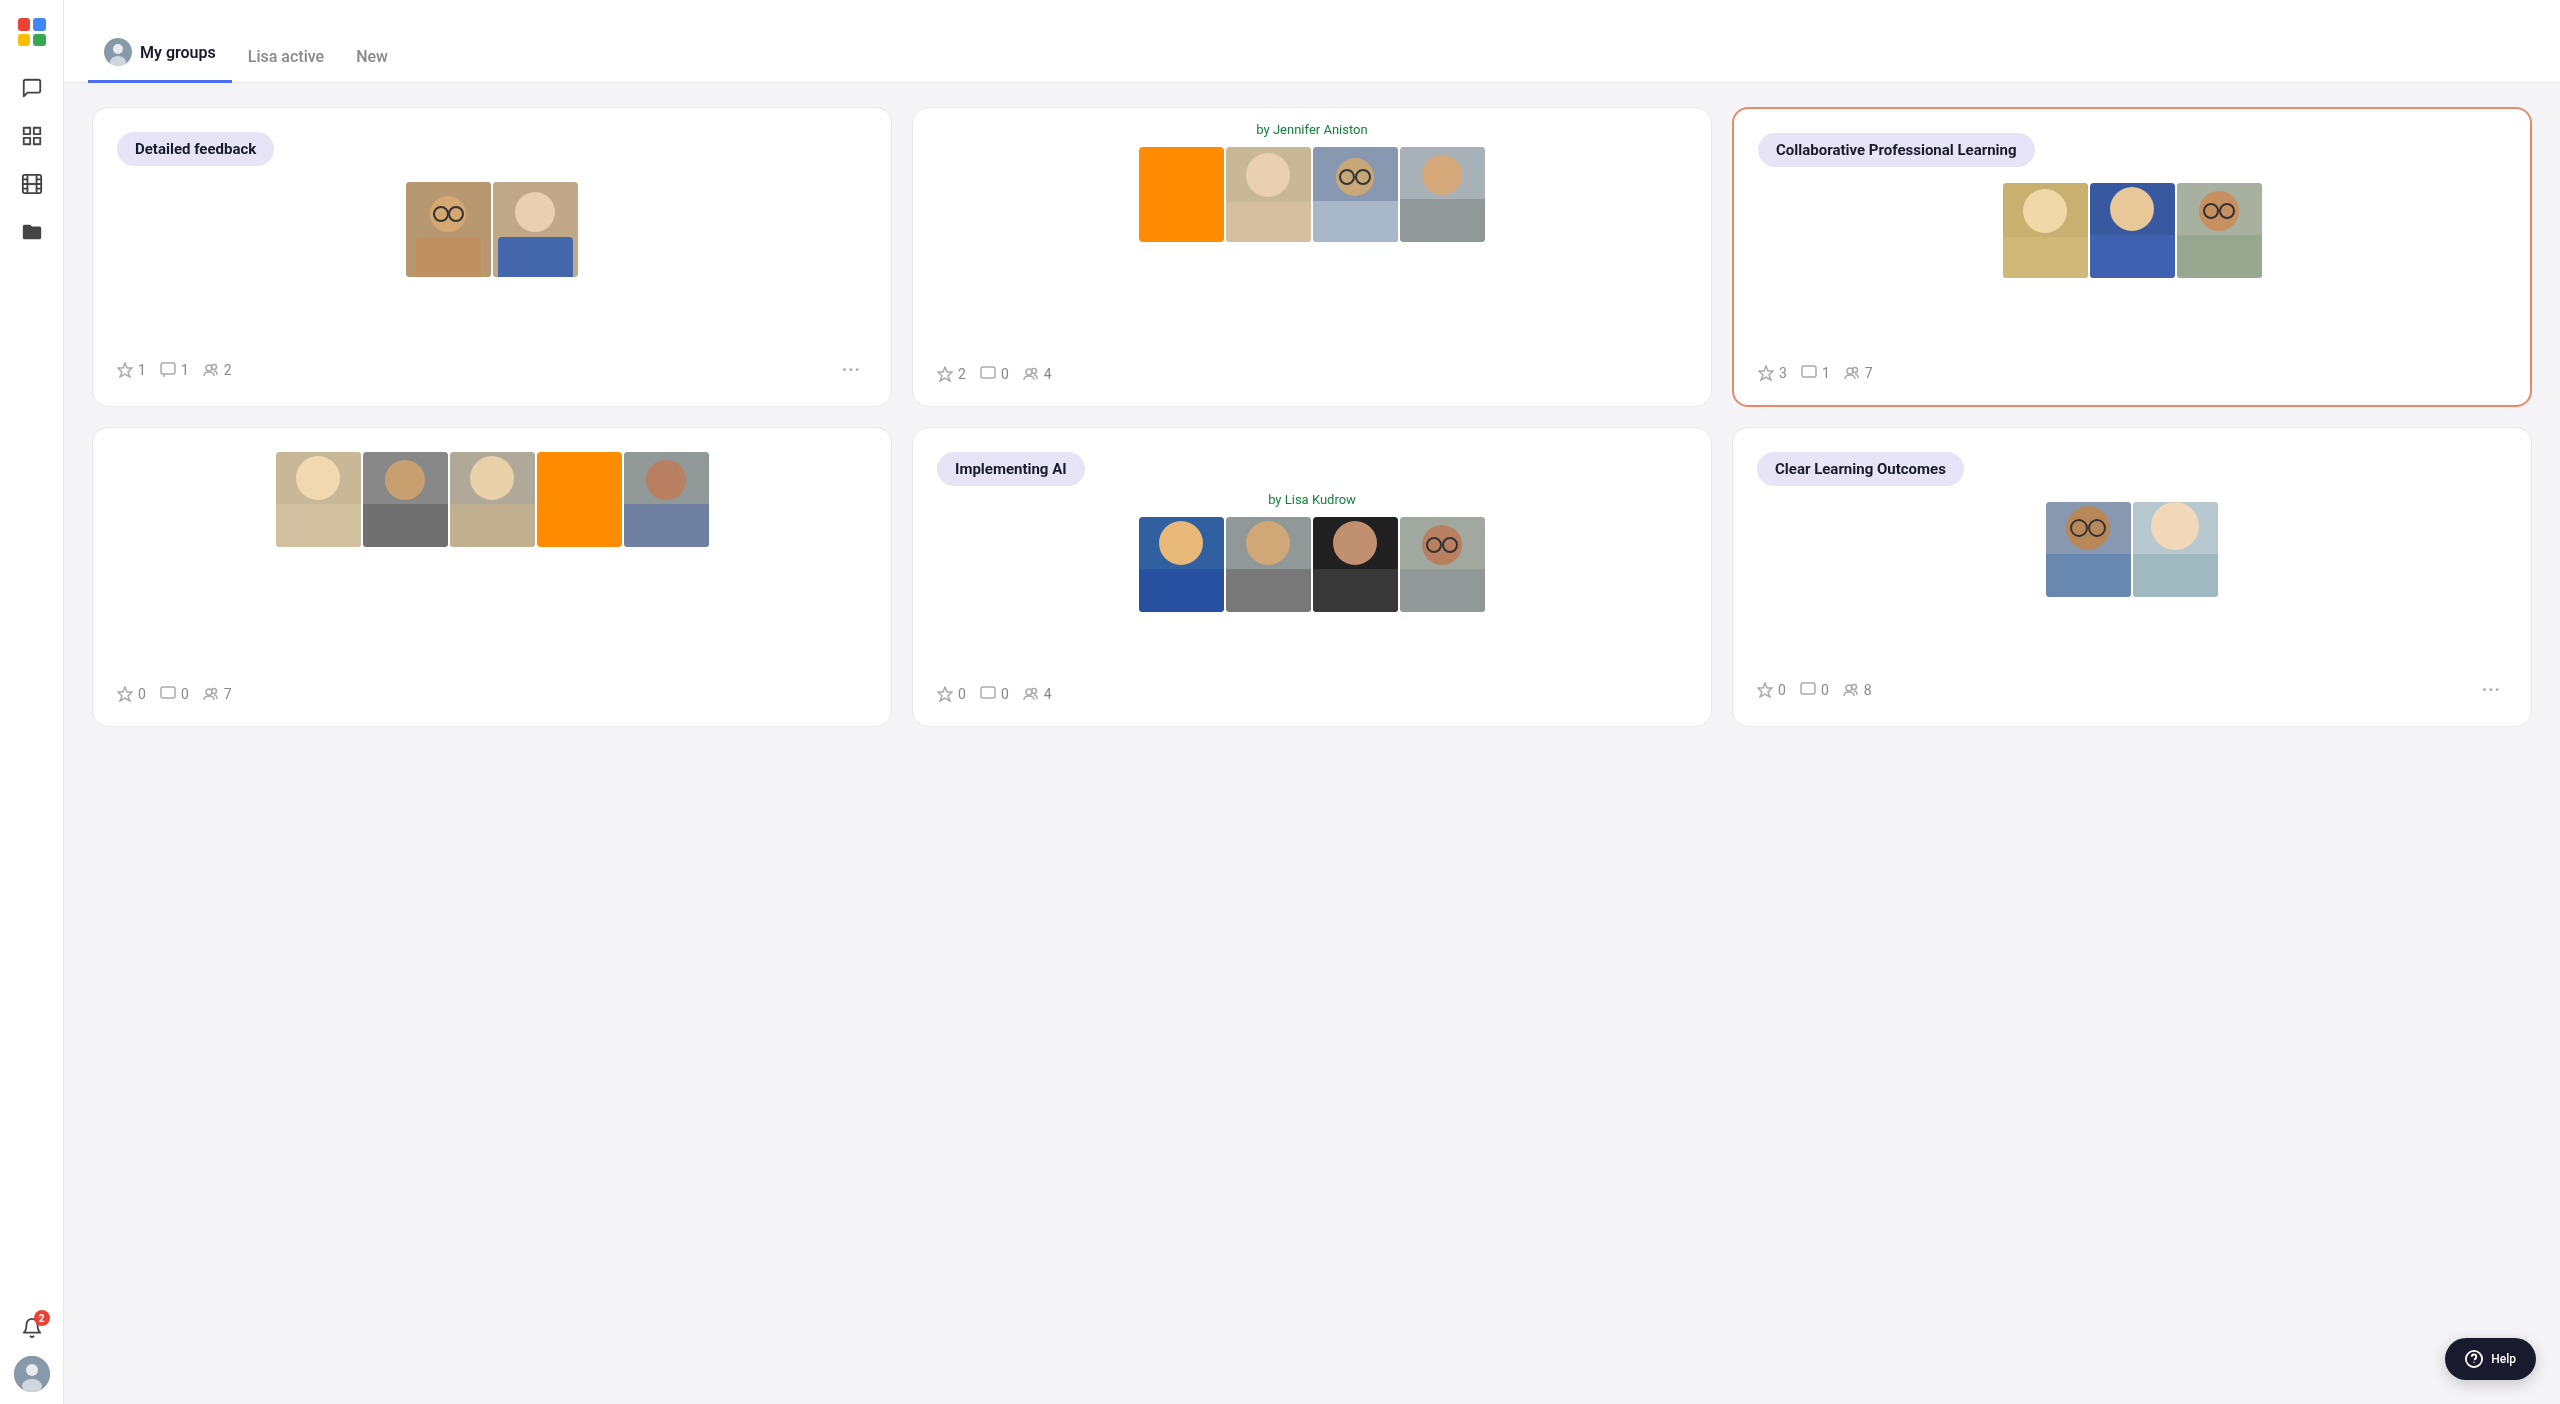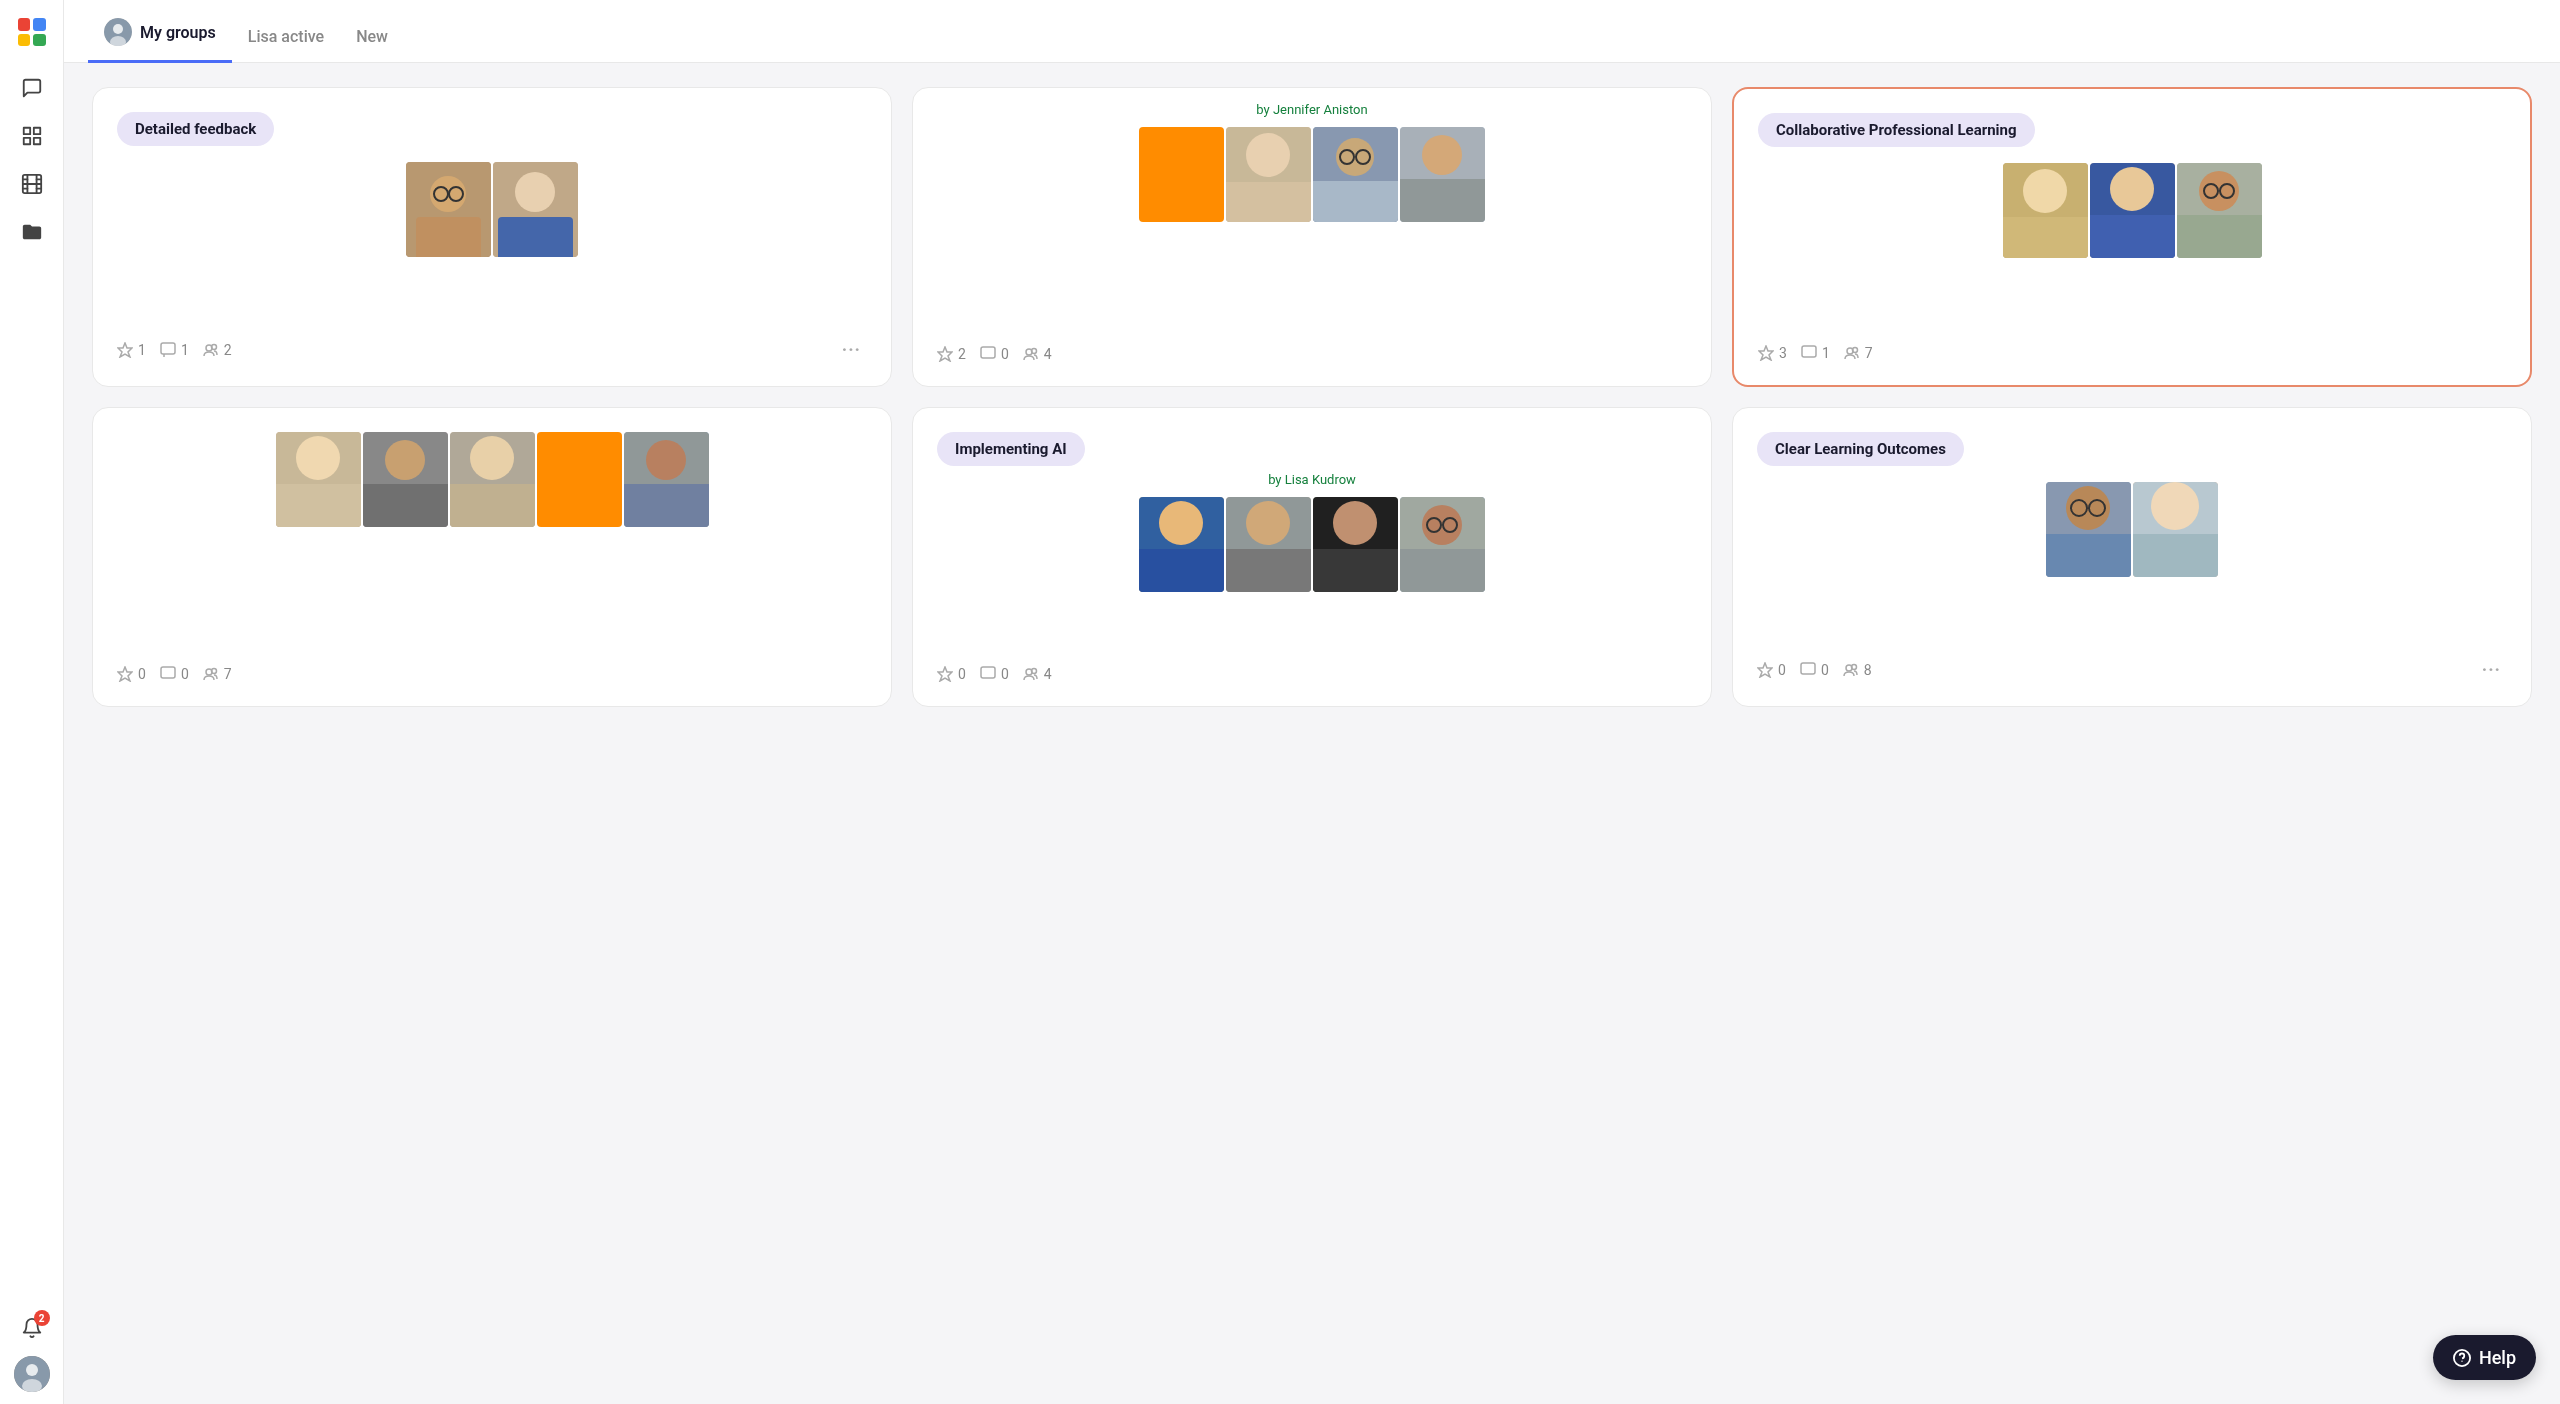--- a/index.html
+++ b/index.html
@@ -118,20 +118,21 @@
       align-items: center;
       gap: 8px;
       padding: 18px 16px 14px;
       cursor: pointer;
       color: #888;
       font-size: 16px;
       font-weight: 500;
       border-bottom: 3px solid transparent;
       margin-bottom: -1px;
       white-space: nowrap;
+      margin-top: 20px;
     }
     .tab-item.active {
       color: #1a1a2e;
       border-bottom: 3px solid #4a6cf7;
       font-weight: 600;
     }
     .tab-avatar {
       width: 28px;
       height: 28px;
       border-radius: 50%;
@@ -233,21 +234,21 @@
 
     
     .help-btn {
       position: fixed;
       bottom: 24px;
       right: 24px;
       background: #1a1a2e;
       color: #fff;
       border-radius: 24px;
       padding: 12px 20px;
-      font-size: 18px;
+      font-size: 12px;
       font-weight: 500;
       display: flex;
       align-items: center;
       gap: 8px;
       cursor: pointer;
       box-shadow: 0 4px 16px rgba(0,0,0,0.2);
     }
 
     
     .photo-p1 { background: linear-gradient(160deg, #c8a882, #a07850); }

